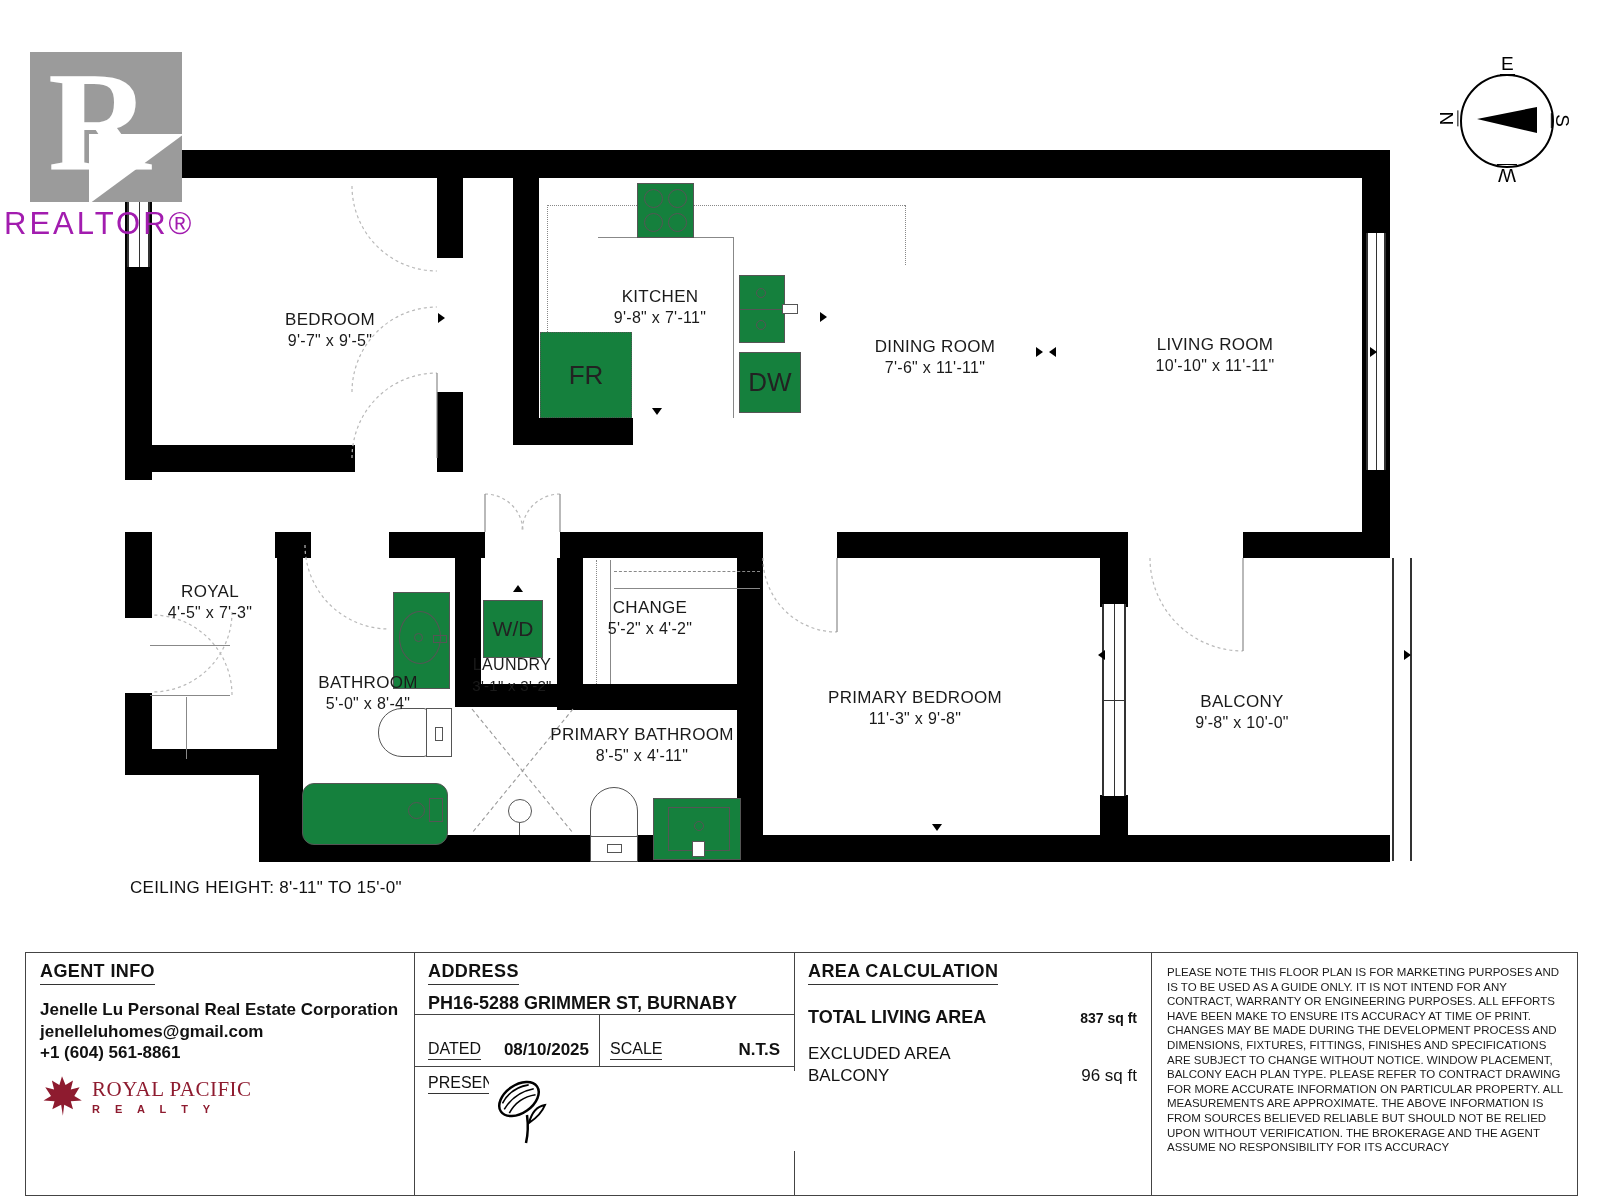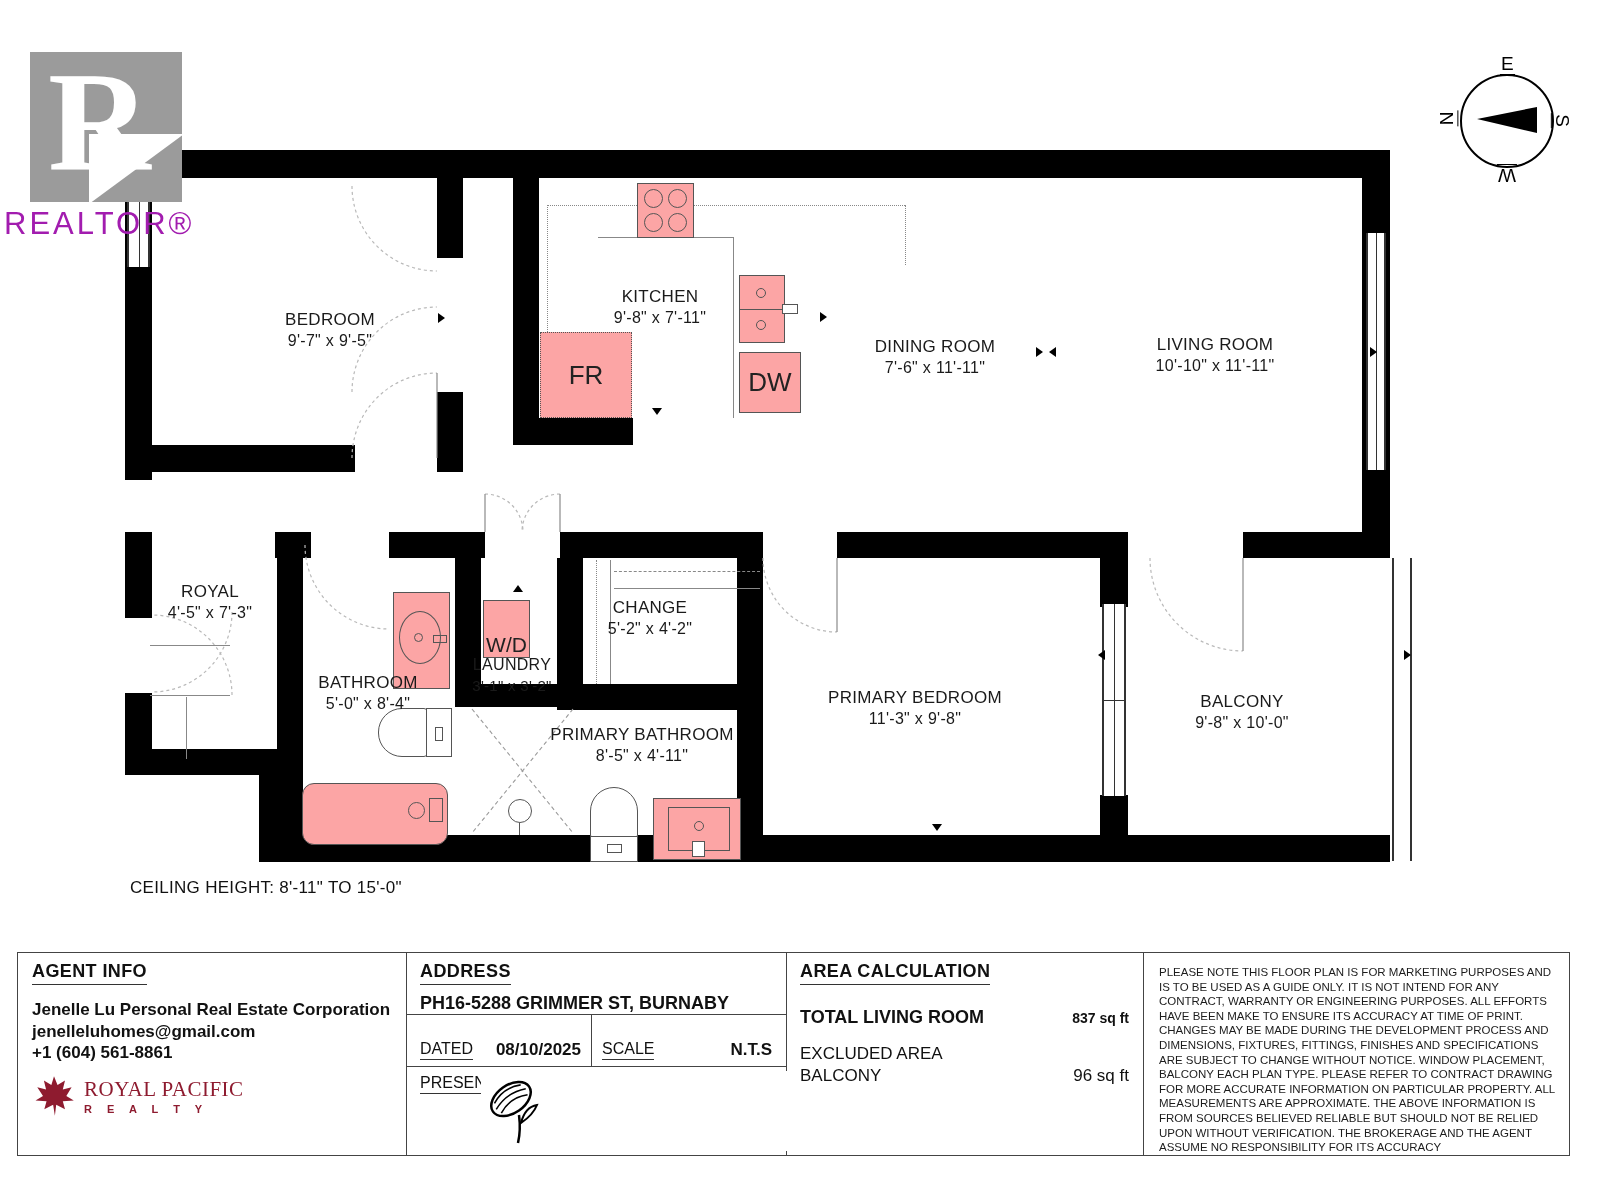--- a/index.html
+++ b/index.html
@@ -1,20 +1,20 @@
 <!DOCTYPE html>
 <html><head>
 <meta charset="utf-8">
 <style>
   html,body{margin:0;padding:0;background:#fff;}
   .page{position:relative;width:1600px;height:1200px;background:#fff;overflow:hidden;
         font-family:"Liberation Sans",sans-serif;color:#111;}
   .abs{position:absolute;}
   .w{position:absolute;background:#000;}
-  .thin{position:absolute;border:1px solid #555;background:#fca5a5;box-sizing:border-box;}
+  .thin{position:absolute;border:1px solid #555;background:#15803d;box-sizing:border-box;}
   .dotline{position:absolute;border-top:1px dotted #888;}
   .dotvline{position:absolute;border-left:1px dotted #888;}
   .solline{position:absolute;border-top:1px solid #888;}
   .solvline{position:absolute;border-left:1px solid #888;}
   .window{position:absolute;background:#fff;border-left:2px solid #333;border-right:2px solid #333;box-sizing:border-box;}
   .window .mid{position:absolute;left:50%;top:0;bottom:0;width:0;border-left:1.5px solid #333;}
   .room{position:absolute;transform:translate(-50%,-50%);text-align:center;white-space:nowrap;
         font-size:17px;line-height:21px;color:#1a1a1a;letter-spacing:.3px;}
   .room .dims{font-size:16px;}
   .fixlabel{display:flex;align-items:center;justify-content:center;font-size:26px;color:#222;}
@@ -29,21 +29,21 @@
   .rlogo-r{position:absolute;left:18px;top:-6px;font-family:"Liberation Serif",serif;font-weight:bold;
            font-size:142px;color:#fff;line-height:150px;}
   .rlogo-cut{position:absolute;right:-2px;bottom:-2px;width:0;height:0;border-style:solid;
              border-width:0 0 70px 95px;border-color:transparent transparent #fff transparent;transform:rotate(180deg);}
   .rlogo-text{position:absolute;left:4px;top:206px;font-size:31px;color:#a21caf;letter-spacing:3px;}
   
   .compass{position:absolute;left:1448px;top:58px;width:120px;height:126px;}
   .compass .circ{position:absolute;left:12px;top:16px;width:90px;height:90px;border:2.5px solid #000;border-radius:50%;}
   .cl{position:absolute;font-size:19px;color:#000;border-bottom:1.5px solid #000;line-height:20px;padding:0 1px;}
   
-  .footer{position:absolute;left:17px;top:952px;width:1553px;height:204px;border:1px solid #444;box-sizing:border-box;}
+  .footer{position:absolute;left:25px;top:952px;width:1553px;height:244px;border:1px solid #444;box-sizing:border-box;}
   .fcol{position:absolute;top:0;bottom:0;box-sizing:border-box;}
   .fhead{display:inline-block;font-size:18px;font-weight:bold;letter-spacing:.4px;border-bottom:1.5px solid #333;padding-bottom:2px;}
   .agentlines{font-size:17px;font-weight:bold;line-height:21.5px;margin-top:14px;}
   .addrval{font-size:18px;font-weight:bold;margin-top:8px;}
   .subrow{position:absolute;left:0;right:0;display:flex;align-items:center;box-sizing:border-box;}
   .ulabel{display:inline-block;font-size:16px;border-bottom:1.5px solid #333;padding-bottom:1px;}
   .bval{font-weight:bold;font-size:17px;}
   .arearow{display:flex;justify-content:space-between;align-items:baseline;}
   .disc{font-size:11.5px;line-height:14.6px;color:#1c1c1c;padding:12px 16px;text-align:left;}
   .rp-text1{font-family:"Liberation Serif",serif;font-size:21px;color:#8e1b2f;letter-spacing:.5px;}
@@ -146,21 +146,21 @@
   </div>
   <div class="thin" style="left:739px;top:275px;width:46px;height:68px;">
     <div style="position:absolute;left:0;right:0;top:33px;border-top:1px solid #555;"></div>
     <div style="position:absolute;left:16px;top:12px;width:8px;height:8px;border:1px solid #555;border-radius:50%;"></div>
     <div style="position:absolute;left:16px;bottom:12px;width:8px;height:8px;border:1px solid #555;border-radius:50%;"></div>
     <div style="position:absolute;right:-14px;top:28px;width:14px;height:8px;border:1px solid #555;background:#fff;"></div>
   </div>
   <div class="thin fixlabel" style="left:739px;top:352px;width:62px;height:61px;">
     <span>DW</span>
   </div>
-  <div class="thin fixlabel" style="left:483px;top:600px;width:47px;height:58px;font-size:21px;align-items:flex-end;">
+  <div class="thin fixlabel" style="left:483px;top:600px;width:60px;height:58px;font-size:21px;">
     <span>W/D</span>
   </div>
 
   <div class="thin" style="left:393px;top:592px;width:57px;height:97px;">
     <div style="position:absolute;left:5px;top:18px;width:40px;height:51px;border:1.5px solid #555;border-radius:50%;"></div>
     <div style="position:absolute;left:20px;top:40px;width:7px;height:7px;border:1px solid #555;border-radius:50%;"></div>
     <div style="position:absolute;right:2px;top:42px;width:12px;height:6px;border:1px solid #555;"></div>
   </div>
   <div class="abs" style="left:378px;top:708px;width:74px;height:49px;">
     <div style="position:absolute;left:0;top:0;width:50px;height:49px;border:1.5px solid #555;border-radius:24px 4px 4px 24px;box-sizing:border-box;background:#fff;"></div>
@@ -323,21 +323,21 @@
           </g>
           <path d="M34 40 Q36 55 33 68" fill="none" stroke="#000" stroke-width="2.5"></path>
           <path d="M36 48 Q48 40 52 30 Q40 32 36 48 Z" fill="#fff" stroke="#000" stroke-width="2"></path>
         </svg>
       </div>
     </div>
 
     <div class="fcol" style="left:768px;width:357px;padding:8px 14px;">
       <span class="fhead">AREA CALCULATION</span>
       <div class="arearow" style="margin-top:22px;">
-        <span style="font-weight:bold;font-size:18px;">TOTAL LIVING ROOM</span>
+        <span style="font-weight:bold;font-size:18px;">TOTAL LIVING AREA</span>
         <span style="font-weight:bold;font-size:14px;">837 sq ft</span>
       </div>
       <div style="font-size:17px;margin-top:16px;">EXCLUDED AREA</div>
       <div class="arearow" style="margin-top:2px;">
         <span style="font-size:17px;">BALCONY</span>
         <span style="font-size:17px;">96 sq ft</span>
       </div>
     </div>
 
     <div class="fcol disc" style="left:1125px;width:428px;">PLEASE NOTE THIS FLOOR PLAN IS FOR MARKETING PURPOSES AND IS TO BE USED AS A GUIDE ONLY. IT IS NOT INTEND FOR ANY CONTRACT, WARRANTY OR ENGINEERING PURPOSES. ALL EFFORTS HAVE BEEN MAKE TO ENSURE ITS ACCURACY AT TIME OF PRINT. CHANGES MAY BE MADE DURING THE DEVELOPMENT PROCESS AND DIMENSIONS, FIXTURES, FITTINGS, FINISHES AND SPECIFICATIONS ARE SUBJECT TO CHANGE WITHOUT NOTICE. WINDOW PLACEMENT, BALCONY EACH PLAN TYPE. PLEASE REFER TO CONTRACT DRAWING FOR MORE ACCURATE INFORMATION ON PARTICULAR PROPERTY. ALL MEASUREMENTS ARE APPROXIMATE. THE ABOVE INFORMATION IS FROM SOURCES BELIEVED RELIABLE BUT SHOULD NOT BE RELIED UPON WITHOUT VERIFICATION. THE BROKERAGE AND THE AGENT ASSUME NO RESPONSIBILITY FOR ITS ACCURACY</div>

